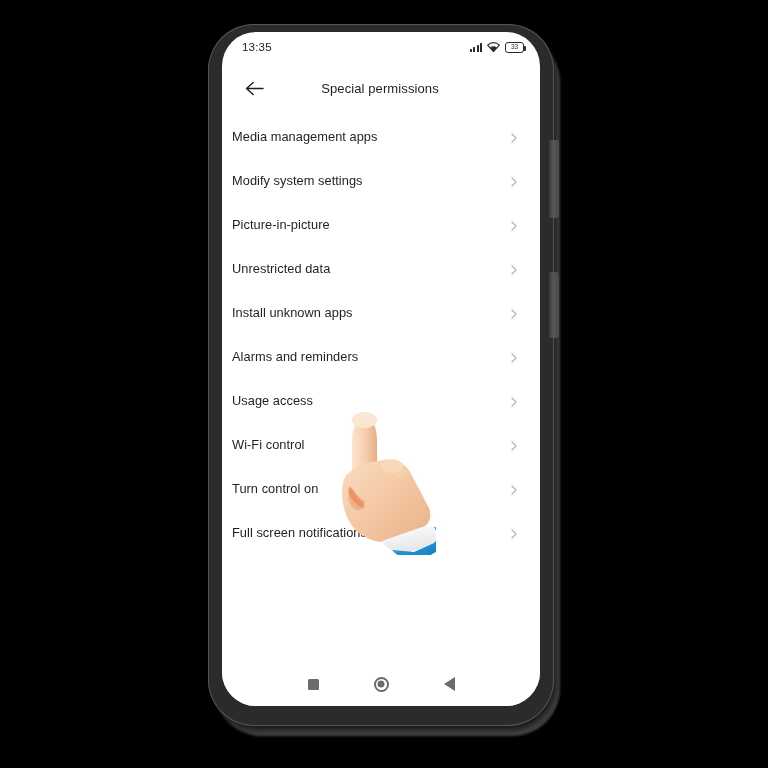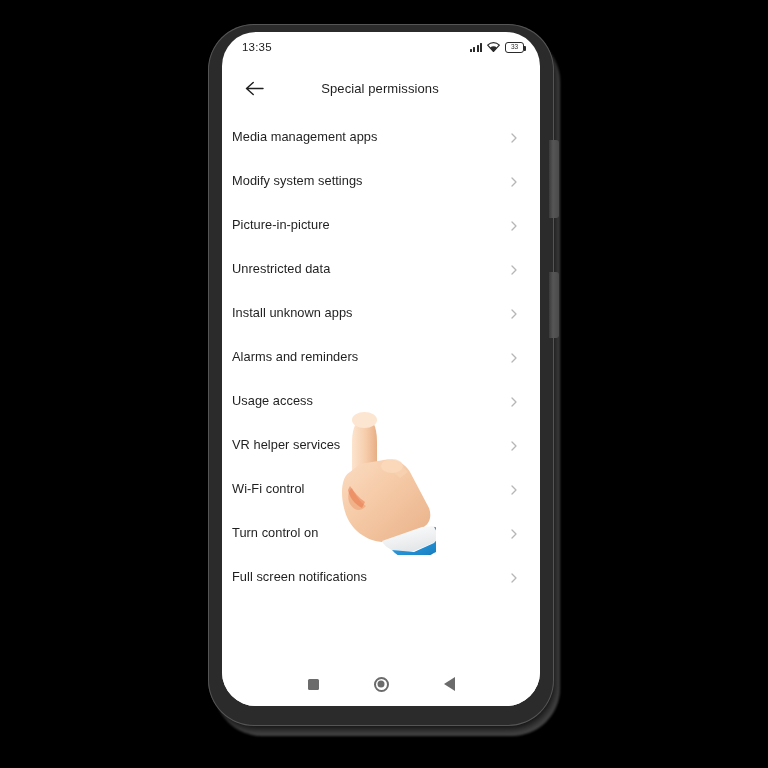--- a/index.html
+++ b/index.html
@@ -318,28 +318,20 @@
 
       <div class="list-item">
         <span class="list-item-label">Usage access</span>
         <span class="chevron">
           <svg width="12" height="12" viewBox="0 0 12 12">
               <path d="M4 2 L8 6 L4 10" fill="none" stroke="#b6b6b6" stroke-width="1.3" stroke-linecap="round" stroke-linejoin="round"></path>
             </svg>
         </span>
       </div>
 
-      <div class="list-item">
-        <span class="list-item-label">VR helper services</span>
-        <span class="chevron">
-          <svg width="12" height="12" viewBox="0 0 12 12">
-              <path d="M4 2 L8 6 L4 10" fill="none" stroke="#b6b6b6" stroke-width="1.3" stroke-linecap="round" stroke-linejoin="round"></path>
-            </svg>
-        </span>
-      </div>
 
       <div class="list-item">
         <span class="list-item-label">Wi-Fi control</span>
         <span class="chevron">
           <svg width="12" height="12" viewBox="0 0 12 12">
               <path d="M4 2 L8 6 L4 10" fill="none" stroke="#b6b6b6" stroke-width="1.3" stroke-linecap="round" stroke-linejoin="round"></path>
             </svg>
         </span>
       </div>
 

